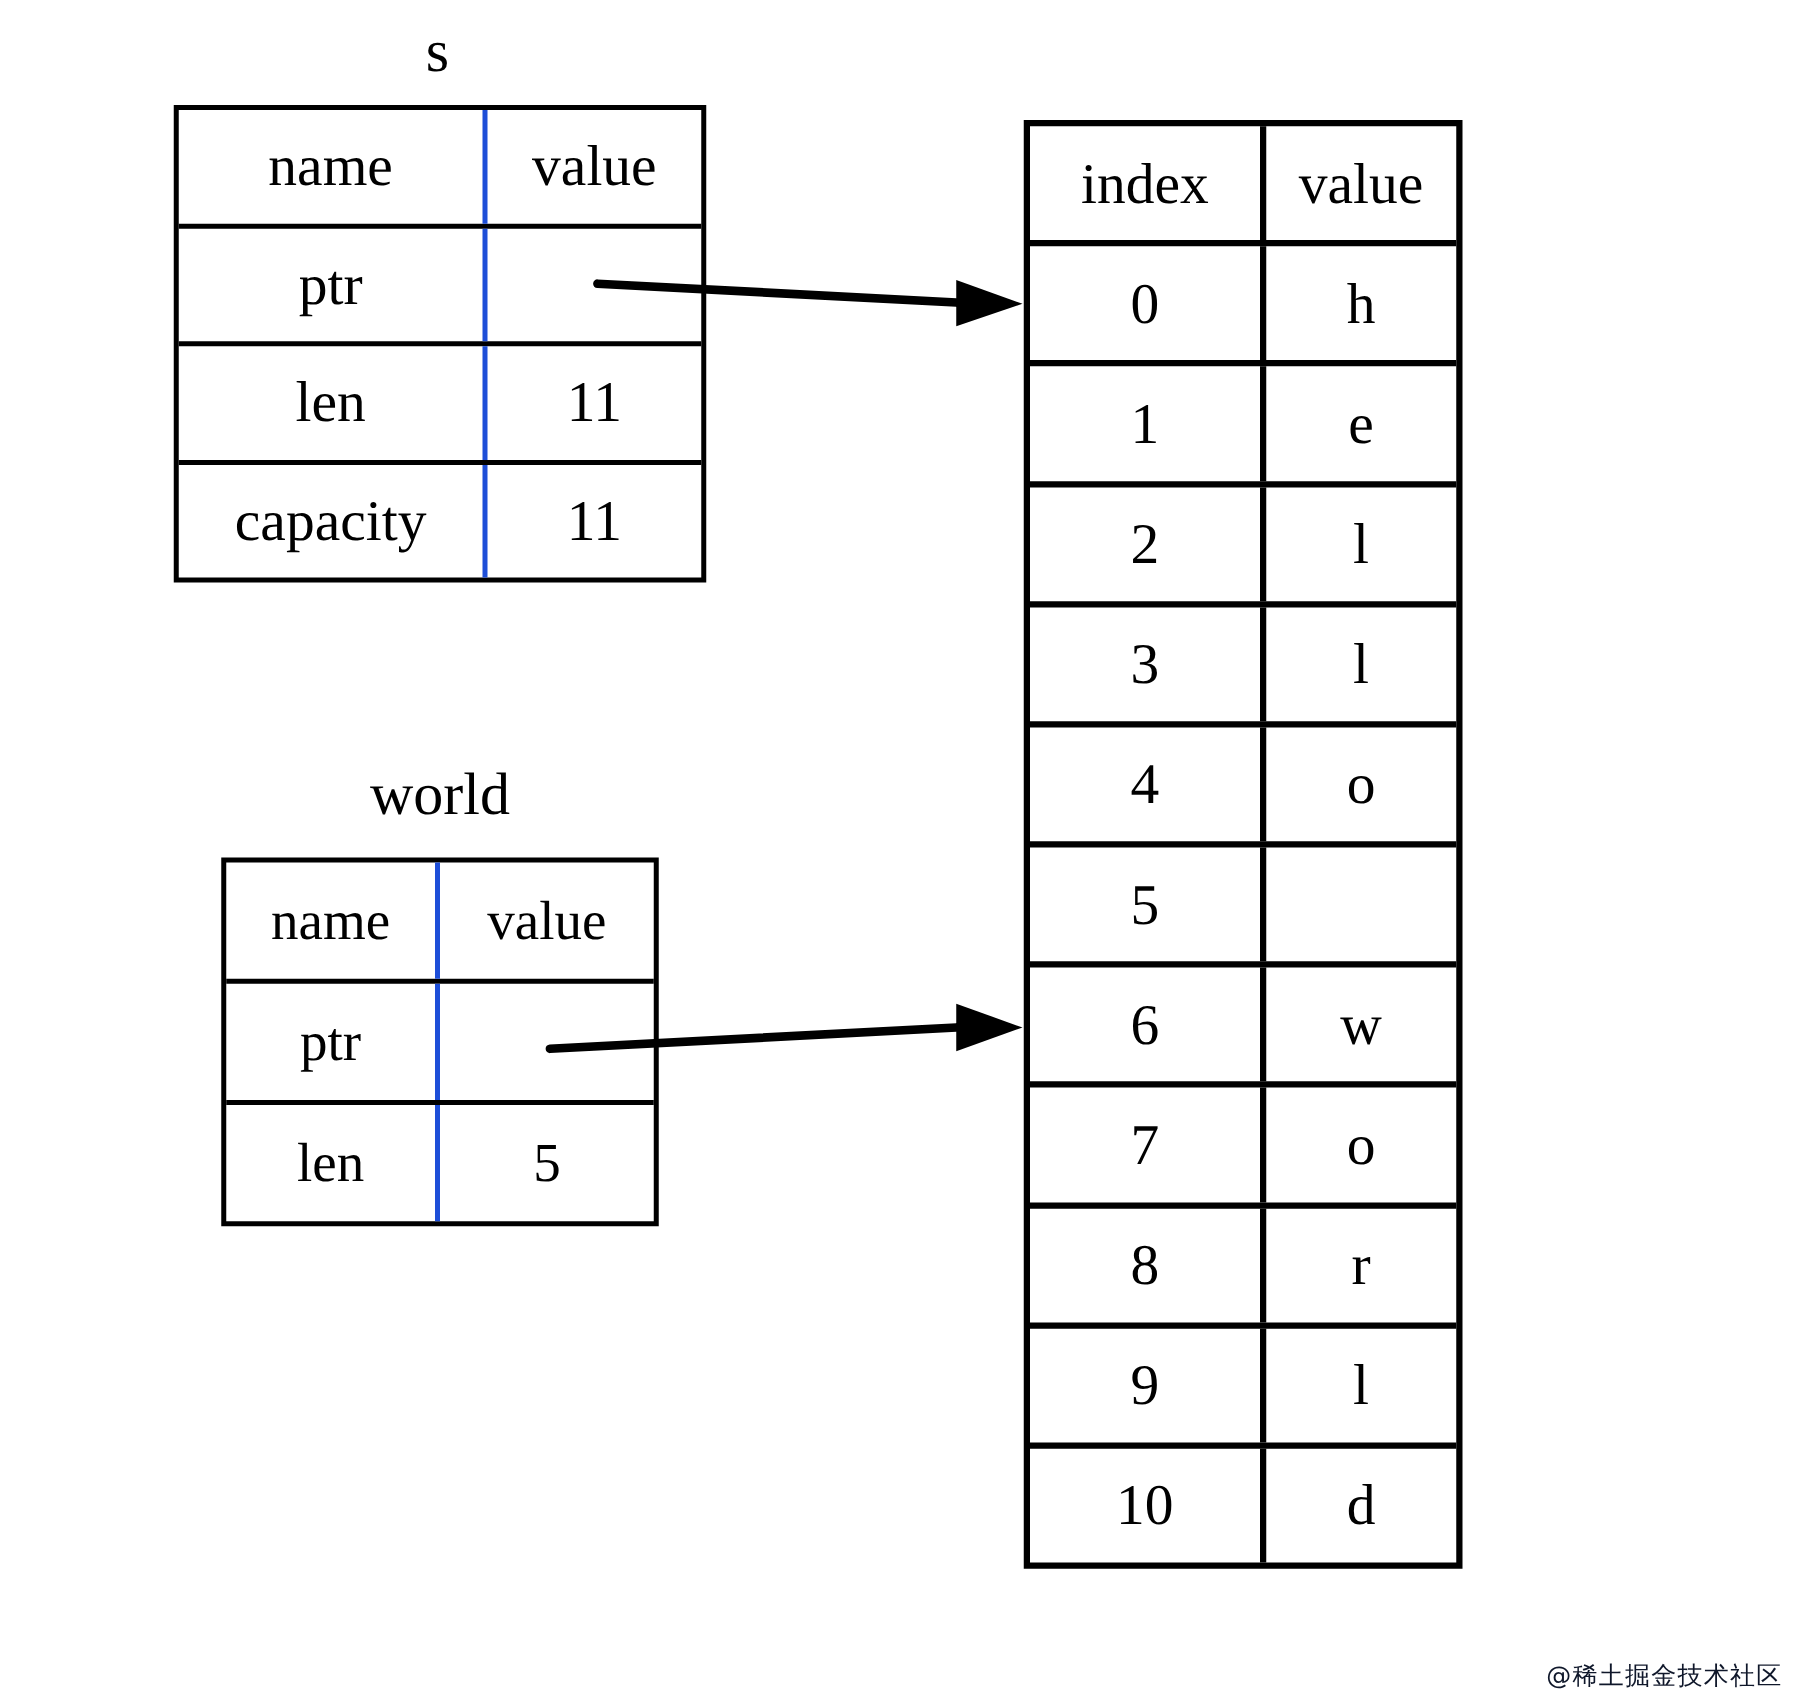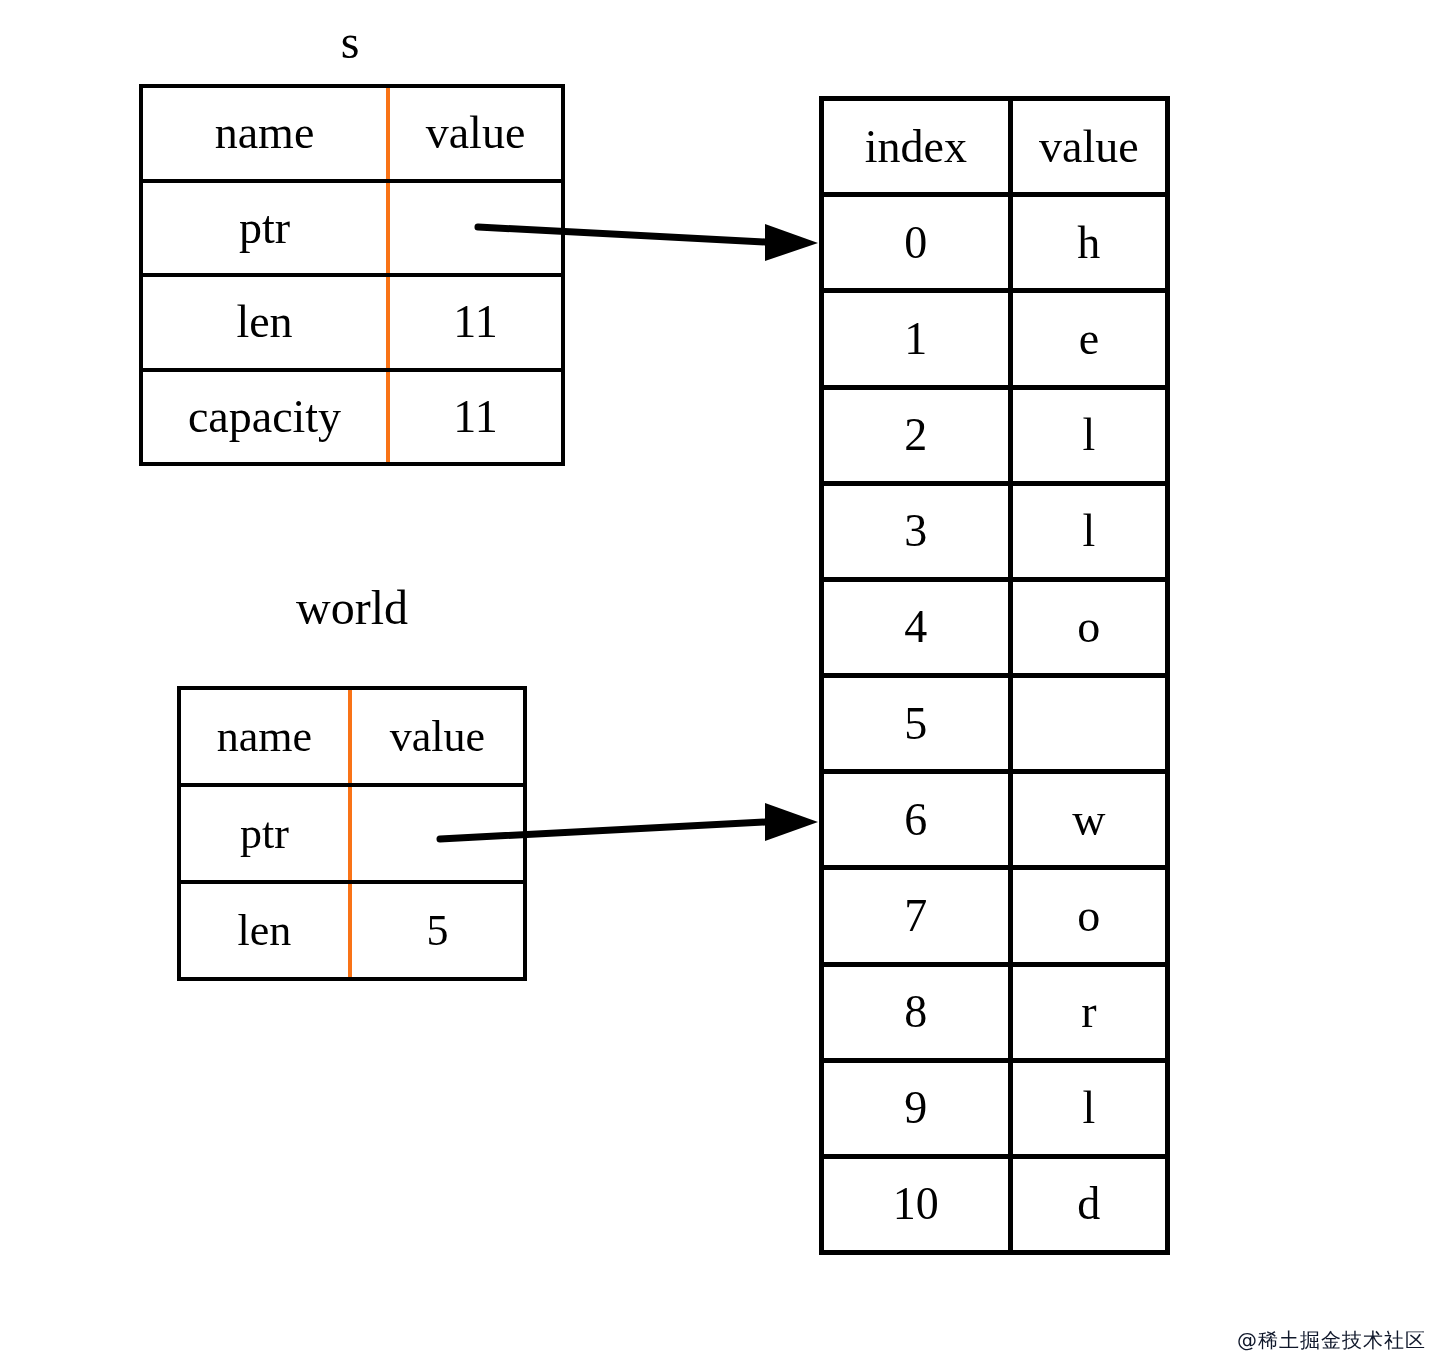--- a/index.html
+++ b/index.html
@@ -43,21 +43,21 @@
     display: flex;
     flex-direction: row;
     flex: 1 1 0;
     border-bottom: 4px solid #000;
     box-sizing: border-box;
   }
   .struct-row:last-child {
     border-bottom: none;
   }
   .cell-name {
-    border-right: 4px solid #f97316;
+    border-right: 4px solid #1d4ed8;
     box-sizing: border-box;
     display: flex;
     align-items: center;
     justify-content: center;
     font-size: 46px;
     line-height: 1;
     overflow: hidden;
   }
   .cell-value {
     box-sizing: border-box;
@@ -158,21 +158,21 @@
     <div class="struct-row">
       <div class="cell-name">len</div>
       <div class="cell-value">11</div>
     </div>
     <div class="struct-row">
       <div class="cell-name">capacity</div>
       <div class="cell-value">11</div>
     </div>
   </div>
 
-  <div class="struct-title" id="title-world" style="left:232px; top:584px; width:240px;">world</div>
+  <div class="struct-title" id="title-world" style="left:232px; top:612px; width:240px;">world</div>
 
   <div class="struct-table" id="table-world">
     <div class="struct-row">
       <div class="cell-name">name</div>
       <div class="cell-value">value</div>
     </div>
     <div class="struct-row">
       <div class="cell-name">ptr</div>
       <div class="cell-value"></div>
     </div>

